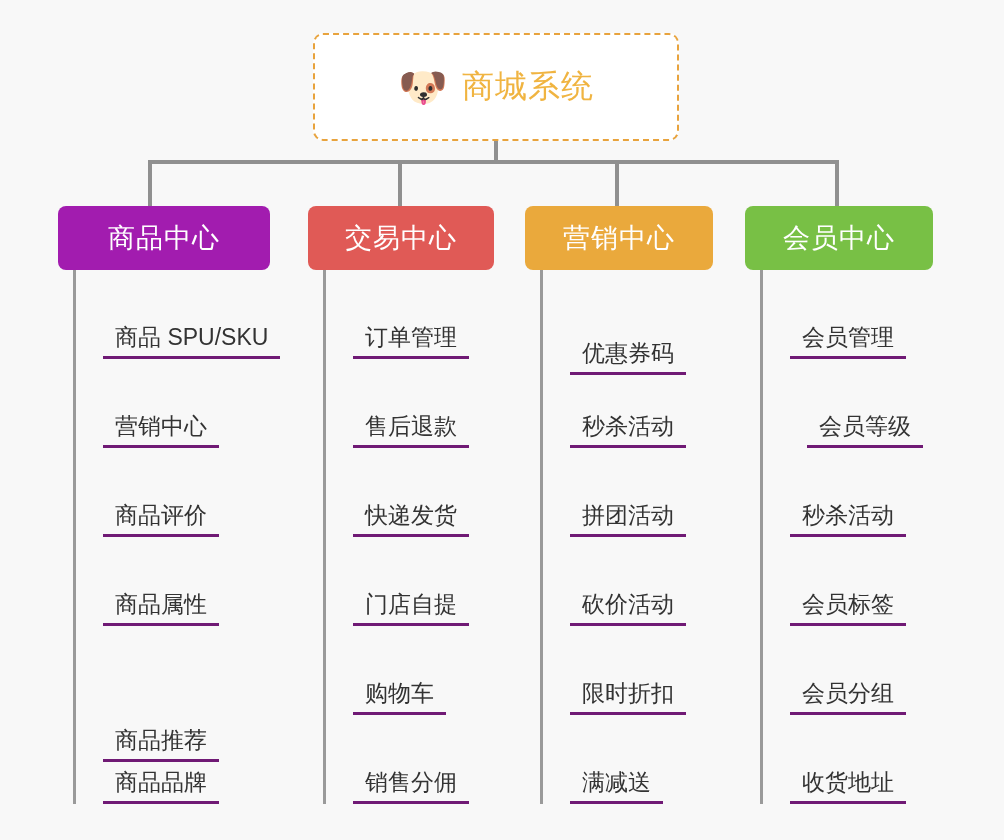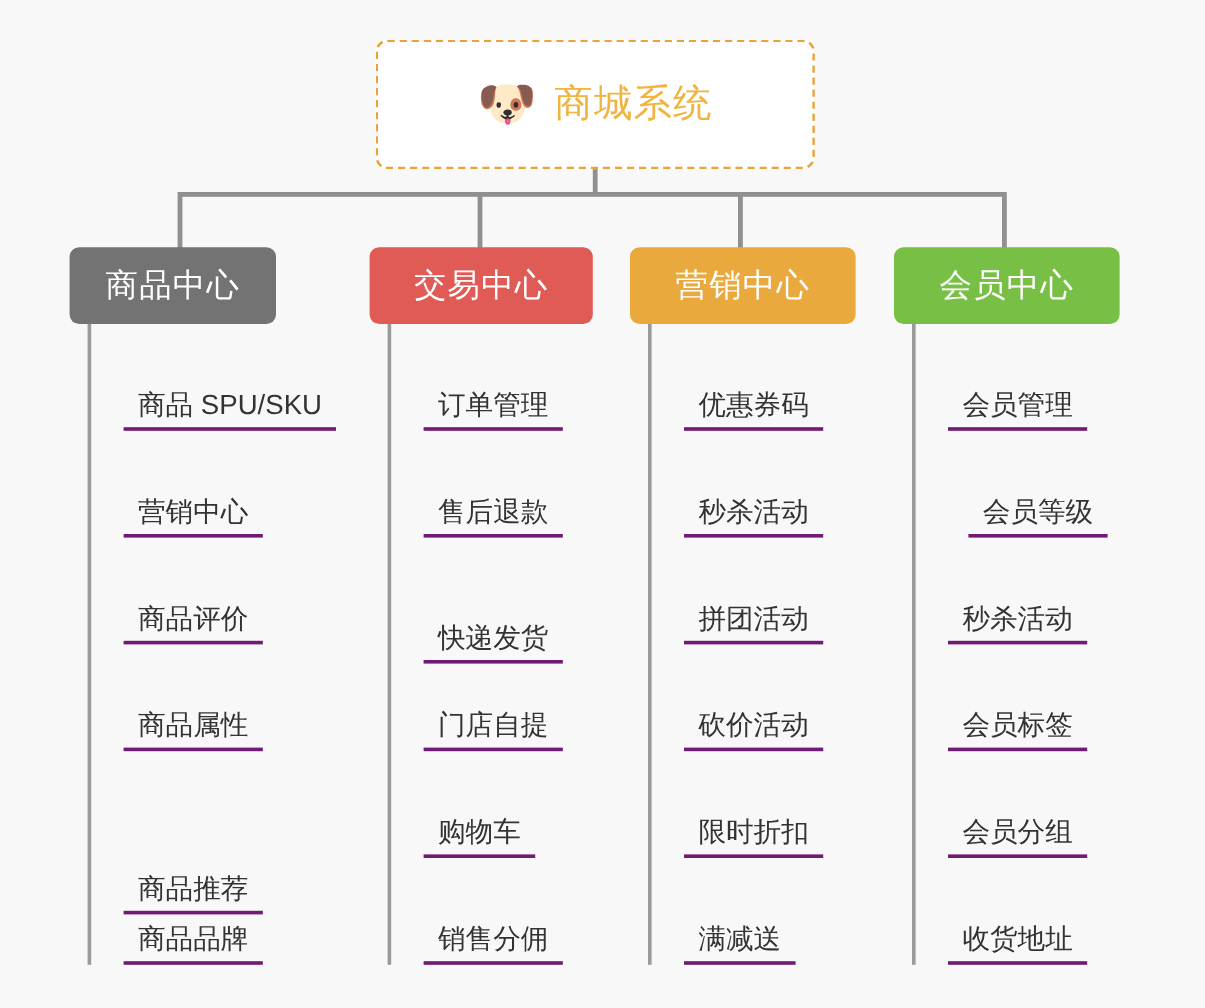--- a/index.html
+++ b/index.html
@@ -131,21 +131,21 @@
 
   <div id="drops">
       <div class="conn conn-drop" style="left: 148px;"></div>
       <div class="conn conn-drop" style="left: 398px;"></div>
       <div class="conn conn-drop" style="left: 615px;"></div>
       <div class="conn conn-drop" style="left: 835px;"></div>
     </div>
 
   <div id="branches">
       <div class="branch" style="left: 58px; width: 186px;">
-        <div class="branch-header" style="background: #737373; width: 172px;">
+        <div class="branch-header" style="background: #a21caf; width: 212px;">
           <span>商品中心</span>
         </div>
         <div class="branch-spine" style="height: 534px;"></div>
         <div class="leaf-list">
           <div class="leaf" style="top: 0px;">
             <span class="leaf-inner">商品 SPU/SKU</span>
           </div>
           <div class="leaf" style="top: 89px;">
             <span class="leaf-inner">营销中心</span>
           </div>
@@ -168,41 +168,41 @@
           <span>交易中心</span>
         </div>
         <div class="branch-spine" style="height: 534px;"></div>
         <div class="leaf-list">
           <div class="leaf" style="top: 0px;">
             <span class="leaf-inner">订单管理</span>
           </div>
           <div class="leaf" style="top: 89px;">
             <span class="leaf-inner">售后退款</span>
           </div>
-          <div class="leaf" style="top: 178px; margin-top: 16px;">
+          <div class="leaf" style="top: 178px;">
             <span class="leaf-inner">快递发货</span>
           </div>
           <div class="leaf" style="top: 267px;">
             <span class="leaf-inner">门店自提</span>
           </div>
           <div class="leaf" style="top: 356px;">
             <span class="leaf-inner">购物车</span>
           </div>
           <div class="leaf" style="top: 445px;">
             <span class="leaf-inner">销售分佣</span>
           </div>
         </div>
       </div>
       <div class="branch" style="left: 525px; width: 188px;">
         <div class="branch-header" style="background: rgb(234, 169, 60); width: 188px;">
           <span>营销中心</span>
         </div>
         <div class="branch-spine" style="height: 534px;"></div>
         <div class="leaf-list">
-          <div class="leaf" style="top: 0px;">
+          <div class="leaf" style="top: 16px;">
             <span class="leaf-inner">优惠券码</span>
           </div>
           <div class="leaf" style="top: 89px;">
             <span class="leaf-inner">秒杀活动</span>
           </div>
           <div class="leaf" style="top: 178px;">
             <span class="leaf-inner">拼团活动</span>
           </div>
           <div class="leaf" style="top: 267px;">
             <span class="leaf-inner">砍价活动</span>

